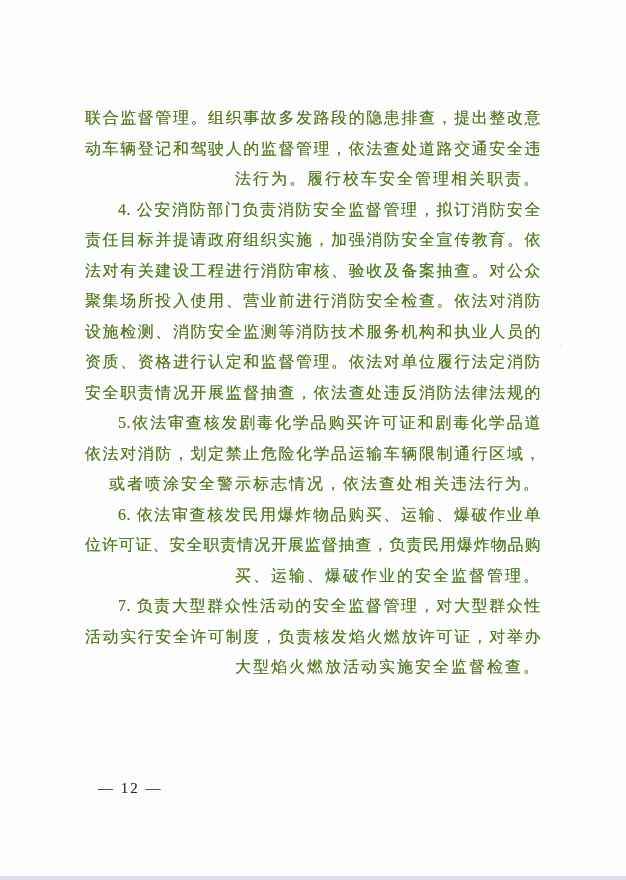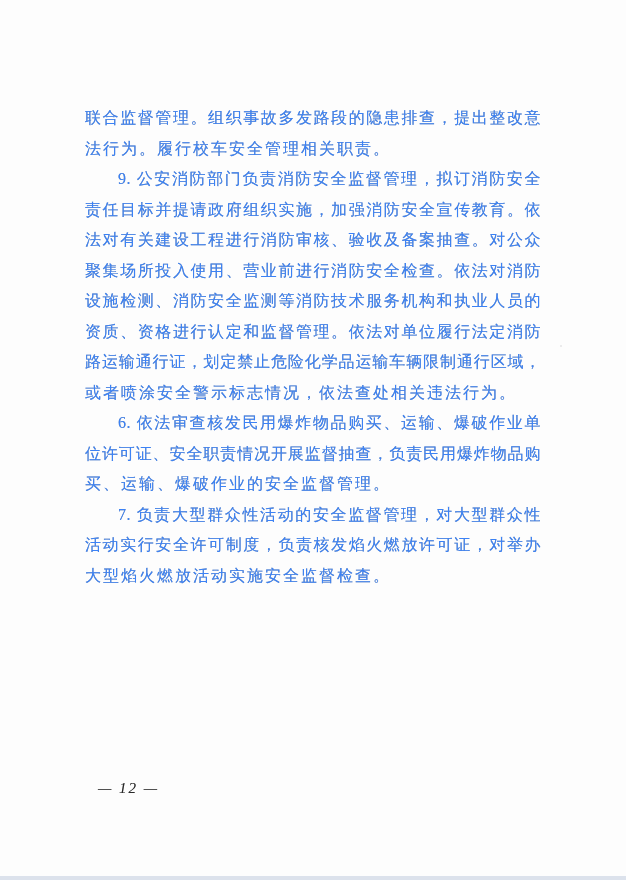--- a/index.html
+++ b/index.html
@@ -17,50 +17,49 @@
     width: 626px;
     height: 880px;
     background: #fdfdfd;
     overflow: hidden;
   }
   .text-block {
     position: absolute;
     left: 85px;
     top: 103px;
     width: 456px;
-    color: #3b82f6;
+    color: #4d7c0f;
     font-size: 16px;
   }
   .line {
     height: 30.5px;
     line-height: 30.5px;
     
     text-shadow: 0 0 0.5px rgba(40,40,40,0.45);
   }
   .line.stretch {
     text-align: justify;
     text-align-last: justify;
     letter-spacing: 0.5px;
   }
   .line.para-end {
-    text-align: left;
+    text-align: right;
     letter-spacing: 2px;
   }
   .line.indent {
     padding-left: 33px;
   }
   .footer {
     position: absolute;
     left: 98px;
     top: 780px;
     color: #2a2a2a;
     font-size: 15px;
     letter-spacing: 2px;
     text-shadow: 0 0 0.5px rgba(40,40,40,0.4);
-    font-style: italic;
   }
   .scan-edge {
     position: absolute;
     left: 0;
     bottom: 0;
     width: 626px;
     height: 4px;
     background: #dce2ec;
   }
   .speck {
@@ -71,28 +70,31 @@
   .speck.s1 { left: 306px; top: 113px; width: 3px; height: 2px; }
   .speck.s2 { left: 348px; top: 184px; width: 3px; height: 3px; }
   .speck.s3 { left: 560px; top: 345px; width: 2px; height: 2px; }
 </style>
 </head>
 <body>
 
 <div class="page">
   <div class="text-block" id="text-block">
       <div class="line stretch">联合监督管理。组织事故多发路段的隐患排查，提出整改意</div>
+      <div class="line stretch">动车辆登记和驾驶人的监督管理，依法查处道路交通安全违</div>
       <div class="line para-end">法行为。履行校车安全管理相关职责。</div>
-      <div class="line indent stretch">9. 公安消防部门负责消防安全监督管理，拟订消防安全</div>
+      <div class="line indent stretch">4. 公安消防部门负责消防安全监督管理，拟订消防安全</div>
       <div class="line stretch">责任目标并提请政府组织实施，加强消防安全宣传教育。依</div>
       <div class="line stretch">法对有关建设工程进行消防审核、验收及备案抽查。对公众</div>
       <div class="line stretch">聚集场所投入使用、营业前进行消防安全检查。依法对消防</div>
       <div class="line stretch">设施检测、消防安全监测等消防技术服务机构和执业人员的</div>
       <div class="line stretch">资质、资格进行认定和监督管理。依法对单位履行法定消防</div>
-      <div class="line stretch">路运输通行证，划定禁止危险化学品运输车辆限制通行区域，</div>
+      <div class="line stretch">安全职责情况开展监督抽查，依法查处违反消防法律法规的</div>
+      <div class="line indent stretch">5.依法审查核发剧毒化学品购买许可证和剧毒化学品道</div>
+      <div class="line stretch">依法对消防，划定禁止危险化学品运输车辆限制通行区域，</div>
       <div class="line para-end">或者喷涂安全警示标志情况，依法查处相关违法行为。</div>
       <div class="line indent stretch">6. 依法审查核发民用爆炸物品购买、运输、爆破作业单</div>
       <div class="line stretch">位许可证、安全职责情况开展监督抽查，负责民用爆炸物品购</div>
       <div class="line para-end">买、运输、爆破作业的安全监督管理。</div>
       <div class="line indent stretch">7. 负责大型群众性活动的安全监督管理，对大型群众性</div>
       <div class="line stretch">活动实行安全许可制度，负责核发焰火燃放许可证，对举办</div>
       <div class="line para-end">大型焰火燃放活动实施安全监督检查。</div>
     </div>
   <div class="footer">
     <span>— 12 —</span>

